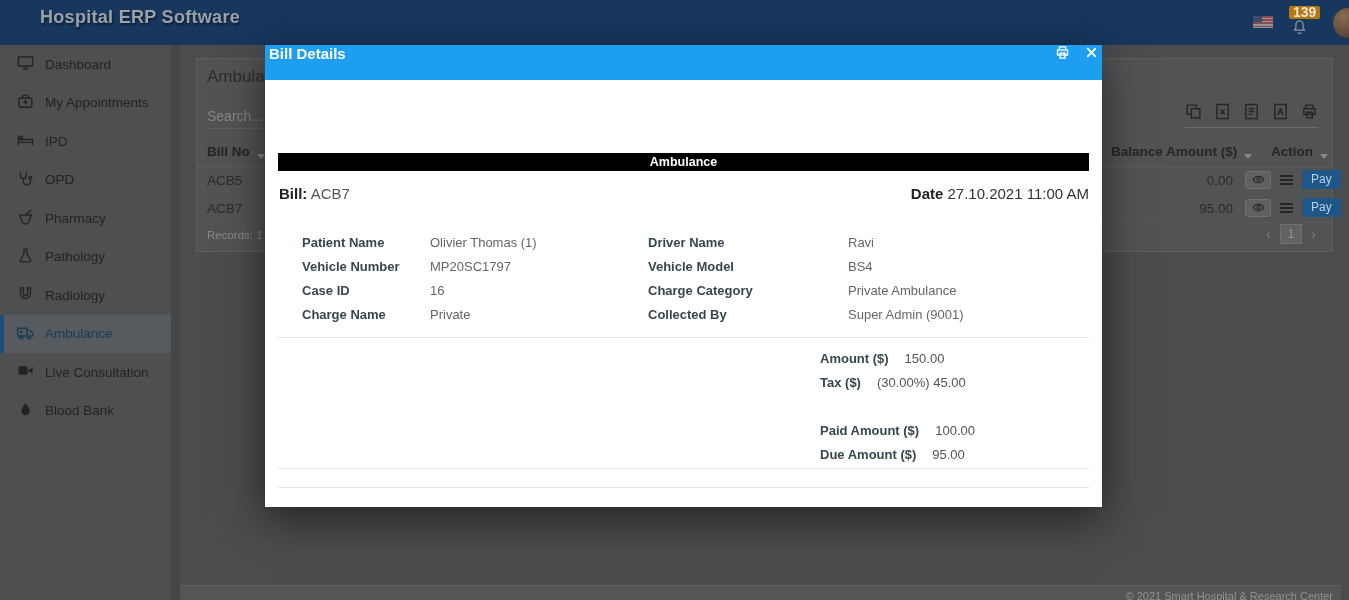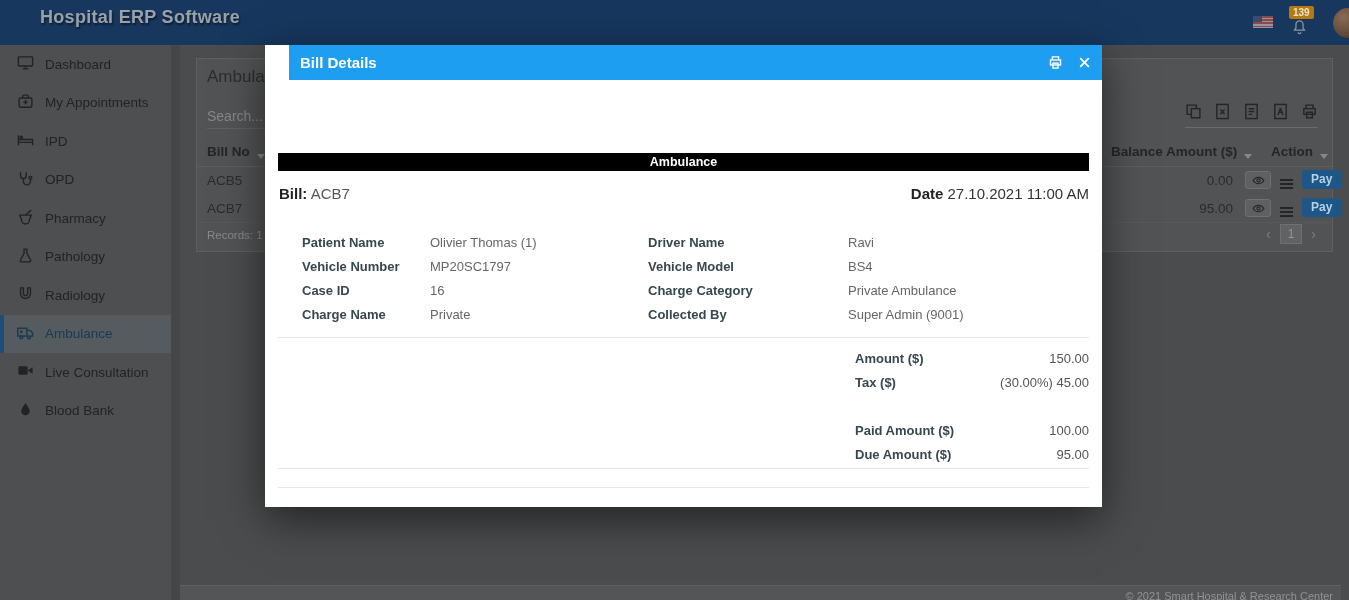--- a/index.html
+++ b/index.html
@@ -9,21 +9,21 @@
 
   
   .app-header{position:absolute;left:0;top:0;right:0;height:45px;background:#17375e;}
   .app-title{position:absolute;left:20px;top:7px;font-size:18px;font-weight:bold;
     color:#9ba1a8;letter-spacing:.3px;text-shadow:1px 2px 2px rgba(0,0,0,.5);margin-left:20px;}
   .flag{position:absolute;right:76px;top:16px;width:20px;height:12px;
     background:repeating-linear-gradient(#8a4a4a 0 1.6px,#96969c 1.6px 3.2px);}
   .flag::after{content:"";position:absolute;left:0;top:0;width:9px;height:6px;background:#3b4a6e;}
   .bell-wrap{position:absolute;right:34px;top:9px;width:26px;height:30px;}
   .bell-badge{position:absolute;top:-3px;left:0px;background:#b5790f;color:#e9e3d3;
-    font-size:10px;font-weight:bold;padding:1px 4px;border-radius:2px;line-height:11px;}
+    font-size:14px;font-weight:bold;padding:1px 4px;border-radius:2px;line-height:11px;}
   .bell-svg{position:absolute;left:2px;top:9px;}
   .avatar{position:absolute;right:-14px;top:8px;width:30px;height:30px;border-radius:50%;
     background:radial-gradient(circle at 35% 30%,#8a6b52,#5a4436 70%);}
 
   
   .sidebar{position:absolute;left:0;top:45px;width:180px;bottom:0;background:#4e4f50;}
   .side-scrollbar{position:absolute;right:0;top:0;width:9px;bottom:0;background:#454647;}
   .side-item{height:38.5px;display:flex;align-items:center;gap:11px;padding-left:17px;
     color:#212325;font-size:13.5px;cursor:pointer;}
   .side-item svg{flex:0 0 auto;}
@@ -42,21 +42,21 @@
   .exports span{cursor:pointer;display:inline-flex;}
   .thead{position:absolute;left:0;right:0;top:78px;height:30px;border-bottom:1px solid #5d5e5f;
     font-weight:bold;font-size:13.5px;color:#232628;}
   .th{position:absolute;top:7px;display:flex;align-items:flex-end;}
   .caret{width:0;height:0;border-left:4px solid transparent;border-right:4px solid transparent;
     border-top:5px solid #85878a;display:inline-block;margin-left:7px;margin-top:2px;}
   .trow{position:absolute;left:0;right:0;height:28px;font-size:13.5px;color:#292c2f;}
   .trow1{top:108px;} .trow2{top:136px;border-bottom:1px solid #575859;}
   .td-bill{position:absolute;left:10px;top:6px;}
   .td-balance{position:absolute;left:880px;width:156px;top:6px;text-align:right;}
-  .td-action{position:absolute;left:1048px;top:3px;display:flex;align-items:flex-end;gap:9px;font-weight:bold;}
+  .td-action{position:absolute;left:1048px;top:3px;display:flex;align-items:center;gap:9px;}
   .eye-btn{width:26px;height:18px;border:1px solid #6e7072;background:#5e6062;border-radius:3px;
     display:flex;align-items:center;justify-content:center;cursor:pointer;color:#232527;}
   .burger{display:flex;flex-direction:column;gap:2px;cursor:pointer;}
   .burger i{display:block;width:13px;height:2px;background:#232527;}
   .pay-btn{background:#1e5687;color:#b5d2e8;font-size:12px;padding:2px 9px;border-radius:2px;
     cursor:pointer;line-height:15px;}
   .records{position:absolute;left:10px;top:170px;font-size:11.5px;color:#87898b;}
   .pager{position:absolute;right:16px;top:165px;display:flex;align-items:center;gap:9px;
     color:#7d7f81;font-size:14px;}
   .page-box{border:1px solid #6e7072;background:#606264;color:#94969a;font-size:12px;
@@ -64,38 +64,38 @@
   .pager .arrow{cursor:pointer;}
 
   
   .app-footer{position:absolute;left:180px;right:8px;bottom:0;height:15px;background:#545556;
     border-top:1px solid #606162;text-align:right;}
   .app-footer span{font-size:11px;color:#919395;padding-right:8px;line-height:14px;display:inline-block;}
 
   
   .modal{position:absolute;left:265px;top:45px;width:837px;height:462px;background:#ffffff;
     box-shadow:0 12px 40px rgba(0,0,0,.55);}
-  .modal-head{height:35px;background:#1e9ef0;display:flex;align-items:center;padding:0 11px;margin-left:24px;}
+  .modal-head{height:35px;background:#1e9ef0;display:flex;align-items:flex-start;padding:0 4px;}
   .modal-title{color:#fff;font-weight:bold;font-size:15px;}
   .modal-head-icons{margin-left:auto;display:flex;align-items:center;gap:15px;color:#fff;}
   .modal-head-icons span{cursor:pointer;display:inline-flex;}
   .modal-body{position:relative;height:427px;}
   .black-bar{position:absolute;left:13px;right:13px;top:73px;height:18px;background:#000;
     color:#fff;text-align:center;font-size:12.5px;font-weight:bold;line-height:18px;}
   .bill-row{position:absolute;left:14px;right:13px;top:105px;display:flex;
     justify-content:space-between;font-size:15px;color:#222;}
   .fields{position:absolute;left:37px;right:13px;top:150px;display:grid;
     grid-template-columns:128px 218px 200px auto;grid-auto-rows:24px;align-items:center;
     font-size:13px;}
   .flabel{font-weight:bold;color:#37474f;}
   .fvalue{color:#666;}
   .hr{position:absolute;left:13px;right:13px;border-top:1px solid #e6e6e6;}
   .hr1{top:257px;} .hr2{top:388px;} .hr3{top:407px;}
-  .amount-row{position:absolute;left:590px;right:13px;height:24px;display:flex;
-    align-items:center;justify-content:space-between;font-size:13px;}
+  .amount-row{position:absolute;left:555px;right:13px;height:24px;display:flex;
+    align-items:center;font-size:13px;gap:16px;}
   .alabel{font-weight:bold;color:#37474f;}
   .avalue{color:#555;}
 </style>
 </head>
 <body>
 
 <div class="screen">
 
   <div class="app-header">
     <div class="app-title">Hospital ERP Software</div>

